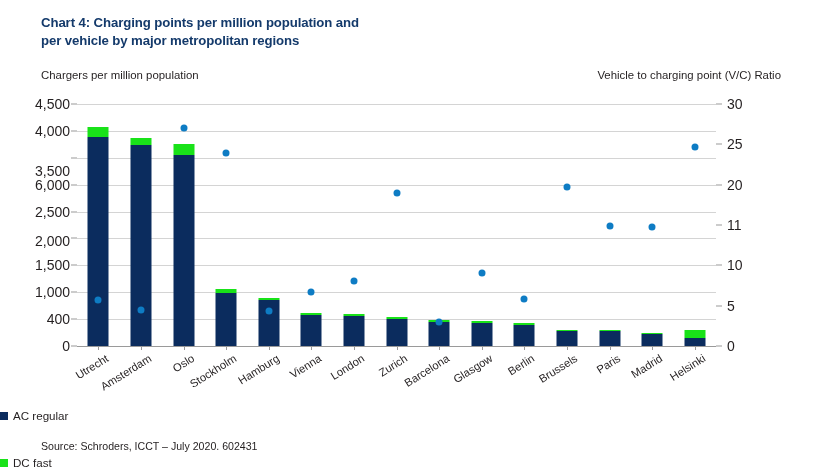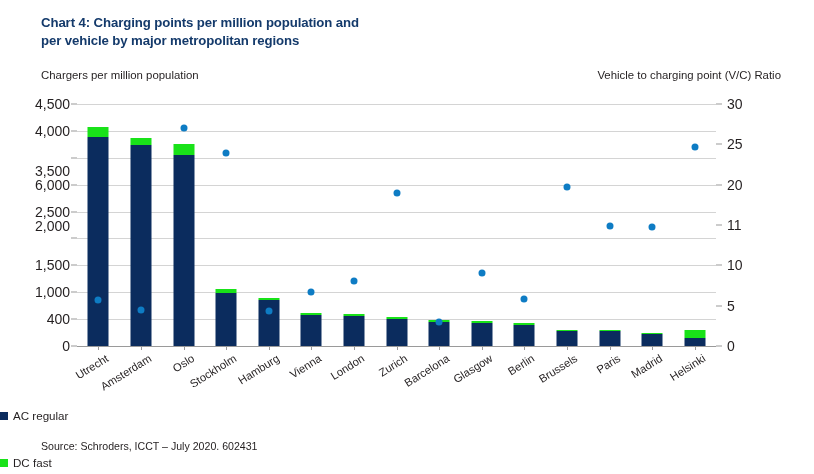--- a/index.html
+++ b/index.html
@@ -167,21 +167,21 @@
     </div>
   <div class="ytick-layer" id="ytick-left-layer">
       <div class="ytick left" style="top: 242px;">0</div>
       <div class="tickmark left" style="top: 242px;"></div>
       <div class="ytick left" style="top: 215.111px;">400</div>
       <div class="tickmark left" style="top: 215.111px;"></div>
       <div class="ytick left" style="top: 188.222px;">1,000</div>
       <div class="tickmark left" style="top: 188.222px;"></div>
       <div class="ytick left" style="top: 161.333px;">1,500</div>
       <div class="tickmark left" style="top: 161.333px;"></div>
-      <div class="ytick left" style="top: 122px;">2,000</div>
+      <div class="ytick left" style="top: 137px;">2,000</div>
       <div class="tickmark left" style="top: 134.444px;"></div>
       <div class="ytick left" style="top: 107.556px;">2,500</div>
       <div class="tickmark left" style="top: 107.556px;"></div>
       <div class="ytick left" style="top: 80.6667px;">6,000</div>
       <div class="tickmark left" style="top: 80.6667px;"></div>
       <div class="ytick left" style="top: 53.7778px; margin-top: 13px;">3,500</div>
       <div class="tickmark left" style="top: 53.7778px;"></div>
       <div class="ytick left" style="top: 26.8889px;">4,000</div>
       <div class="tickmark left" style="top: 26.8889px;"></div>
       <div class="ytick left" style="top: 0px;">4,500</div>

